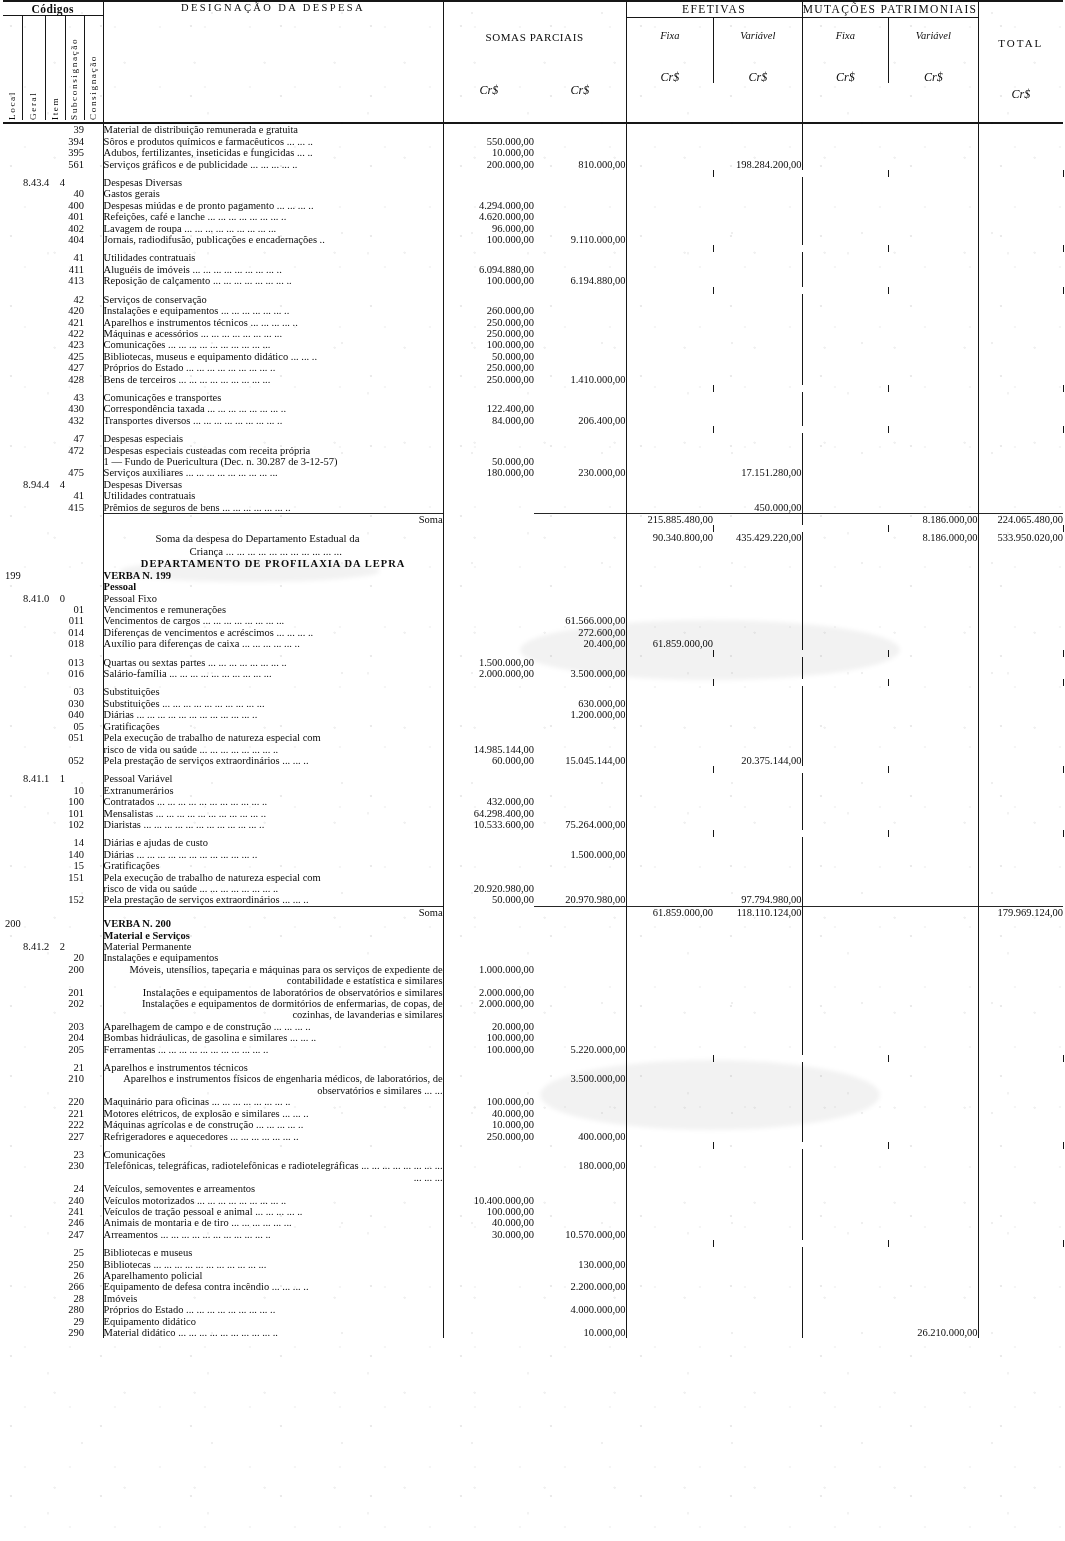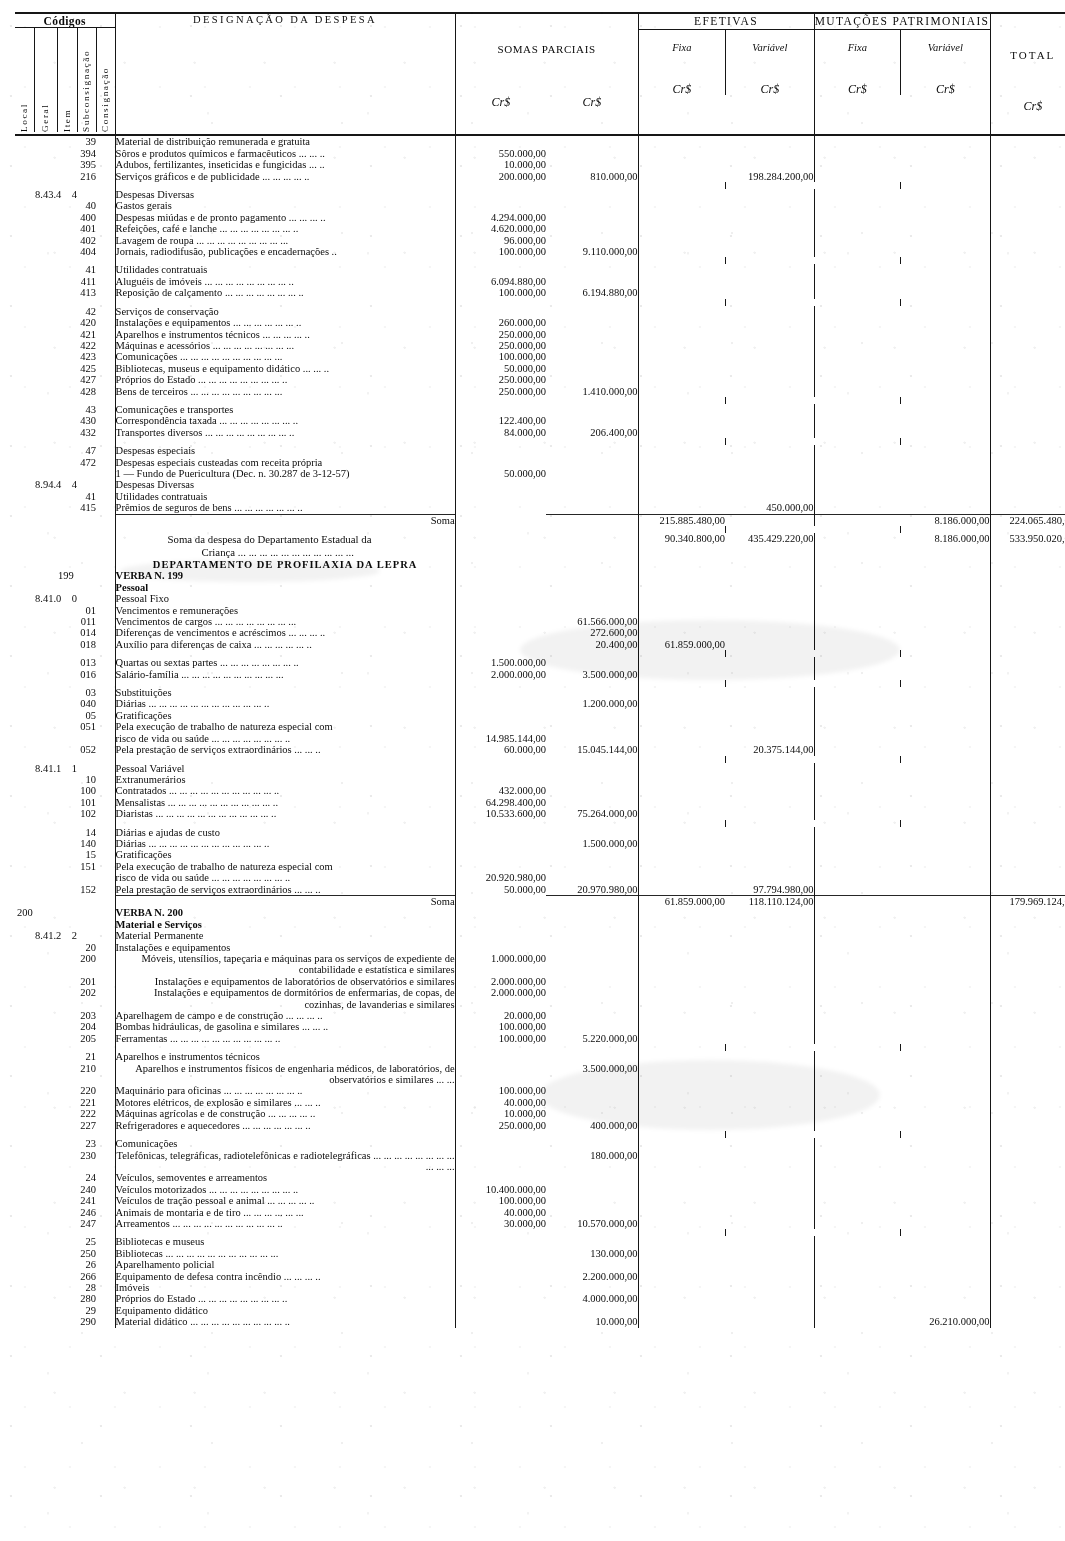--- a/index.html
+++ b/index.html
@@ -13,21 +13,21 @@
     font-family: "Liberation Serif", serif;
     color: #111;
     position: relative;
     overflow: hidden;
   }
   .page {
     position: relative;
     width: 1065px;
     height: 1541px;
     box-sizing: border-box;
-    padding: 12px;
+    padding: 0;
     filter: contrast(1.05);
     font-family: Liberation Serif, serif;
   }
 
   
   table.budget {
     border-collapse: collapse;
     width: 1060px;
     margin-left: 3px;
     table-layout: fixed;
@@ -313,21 +313,21 @@
           <td class="c-num"></td>
           <td class="c-num vr-right"></td>
           <td class="c-num"></td>
           <td class="c-num vr-right"></td>
           <td class="c-num"></td>
         </tr>
         <tr>
           <td class="c-local"></td>
           <td class="c-geral" colspan="1"></td>
           <td class="c-item"></td>
-          <td class="c-sub">216</td>
+          <td class="c-sub">561</td>
           <td class="c-cons vr-right"></td>
           <td class="c-desc vr-right indent2">Serviços gráficos e de publicidade ... ... ... ... ..</td>
           <td class="c-num">200.000,00</td>
           <td class="c-num vr-right">810.000,00</td>
           <td class="c-num"></td>
           <td class="c-num vr-right">198.284.200,00</td>
           <td class="c-num"></td>
           <td class="c-num vr-right"></td>
           <td class="c-num"></td>
         </tr>
@@ -730,20 +730,35 @@
           <td class="c-local"></td>
           <td class="c-geral" colspan="1"></td>
           <td class="c-item"></td>
           <td class="c-sub"></td>
           <td class="c-cons vr-right"></td>
           <td class="c-desc vr-right indent2">1 — Fundo de Puericultura (Dec. n. 30.287 de 3-12-57)</td>
           <td class="c-num">50.000,00</td>
           <td class="c-num vr-right"></td>
           <td class="c-num"></td>
           <td class="c-num vr-right"></td>
+          <td class="c-num"></td>
+          <td class="c-num vr-right"></td>
+          <td class="c-num"></td>
+        </tr>
+        <tr>
+          <td class="c-local"></td>
+          <td class="c-geral" colspan="1"></td>
+          <td class="c-item"></td>
+          <td class="c-sub">475</td>
+          <td class="c-cons vr-right"></td>
+          <td class="c-desc vr-right indent2">Serviços auxiliares ... ... ... ... ... ... ... ... ...</td>
+          <td class="c-num">180.000,00</td>
+          <td class="c-num vr-right">230.000,00</td>
+          <td class="c-num"></td>
+          <td class="c-num vr-right">17.151.280,00</td>
           <td class="c-num"></td>
           <td class="c-num vr-right"></td>
           <td class="c-num"></td>
         </tr>
         <tr>
           <td class="c-local"></td>
           <td class="c-geral" colspan="1">8.94.4</td>
           <td class="c-item">4</td>
           <td class="c-sub"></td>
           <td class="c-cons vr-right"></td>
@@ -837,21 +852,21 @@
           <td class="vr-right section-head">DEPARTAMENTO DE PROFILAXIA DA LEPRA</td>
           <td class="c-num"></td>
           <td class="c-num vr-right"></td>
           <td class="c-num"></td>
           <td class="c-num vr-right"></td>
           <td class="c-num"></td>
           <td class="c-num vr-right"></td>
           <td class="c-num"></td>
         </tr>
         <tr>
-          <td colspan="5" class="vr-right c-local" style="text-align: center; padding-left: 2px;">199</td>
+          <td colspan="5" class="vr-right c-local" style="text-align: left; padding-left: 2px;">199</td>
           <td class="vr-right verba">VERBA N. 199</td>
           <td class="c-num"></td>
           <td class="c-num vr-right"></td>
           <td class="c-num"></td>
           <td class="c-num vr-right"></td>
           <td class="c-num"></td>
           <td class="c-num vr-right"></td>
           <td class="c-num"></td>
         </tr>
         <tr>
@@ -1001,20 +1016,35 @@
         </tr>
         <tr>
           <td class="c-local"></td>
           <td class="c-geral" colspan="1"></td>
           <td class="c-item"></td>
           <td class="c-sub">03</td>
           <td class="c-cons vr-right"></td>
           <td class="c-desc vr-right indent1">Substituições</td>
           <td class="c-num"></td>
           <td class="c-num vr-right"></td>
+          <td class="c-num"></td>
+          <td class="c-num vr-right"></td>
+          <td class="c-num"></td>
+          <td class="c-num vr-right"></td>
+          <td class="c-num"></td>
+        </tr>
+        <tr>
+          <td class="c-local"></td>
+          <td class="c-geral" colspan="1"></td>
+          <td class="c-item"></td>
+          <td class="c-sub">030</td>
+          <td class="c-cons vr-right"></td>
+          <td class="c-desc vr-right indent2">Substituições ... ... ... ... ... ... ... ... ... ...</td>
+          <td class="c-num"></td>
+          <td class="c-num vr-right">630.000,00</td>
           <td class="c-num"></td>
           <td class="c-num vr-right"></td>
           <td class="c-num"></td>
           <td class="c-num vr-right"></td>
           <td class="c-num"></td>
         </tr>
         <tr>
           <td class="c-local"></td>
           <td class="c-geral" colspan="1"></td>
           <td class="c-item"></td>

